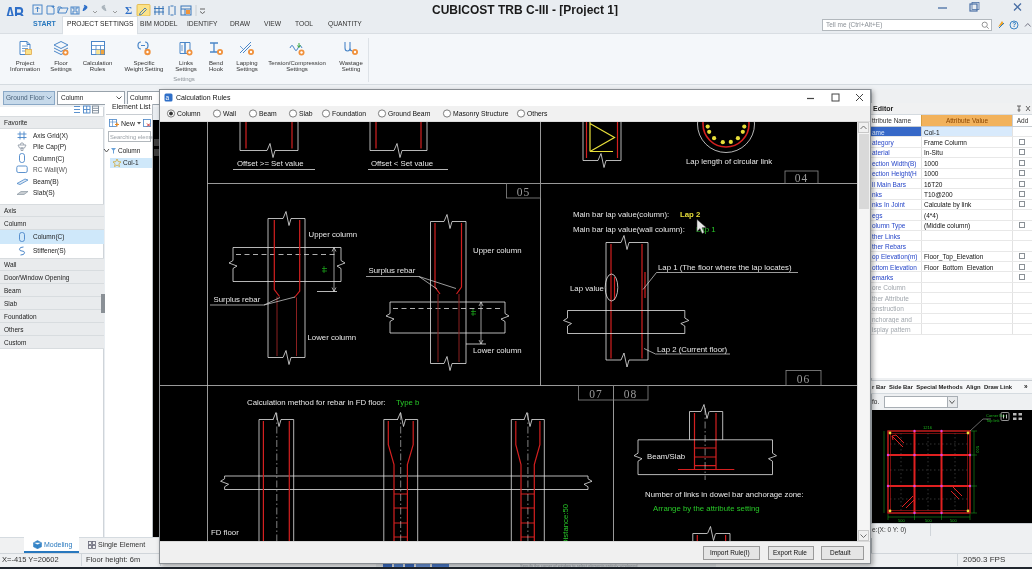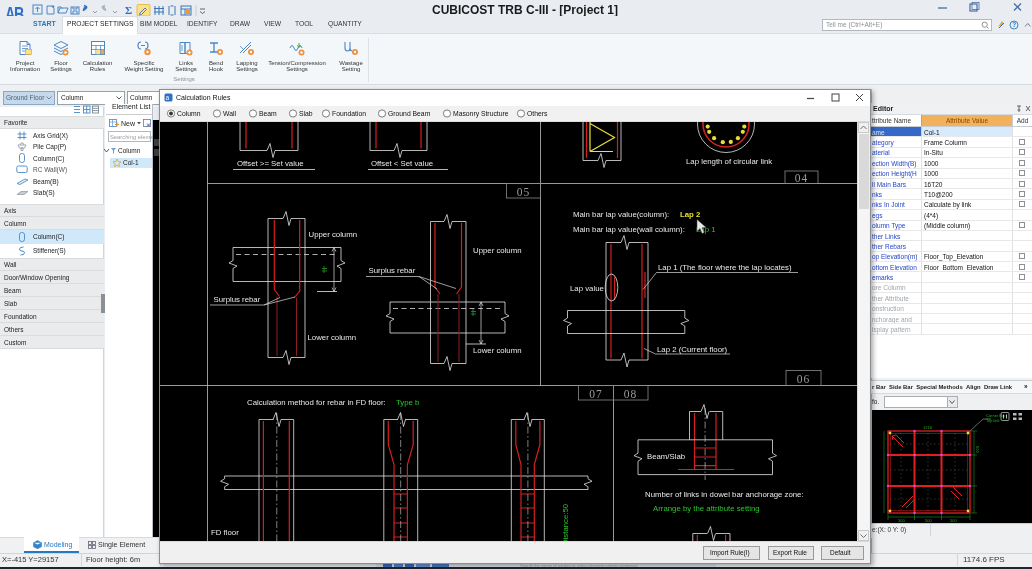--- a/index.html
+++ b/index.html
@@ -280,26 +280,26 @@
     <g fill="none" stroke="#667" stroke-width="0.8">
       <rect x="0.5" y="0.5" width="3" height="3"></rect>
       <rect x="4.5" y="0.5" width="3" height="3"></rect>
       <rect x="0.5" y="4.5" width="3" height="3"></rect>
       <rect x="4.5" y="4.5" width="3" height="3"></rect>
     </g>
   </svg>
 <div class="tx" style="left:98px;top:541px;font-size:7px;color:#333;">Single Element</div>
 
 <div class="abs" style="left:0;top:553px;width:1032px;height:16px;background:#eef0f2;border-top:1px solid #d0d5da;"></div>
-<div class="tx" style="left:2px;top:555px;font-size:7.5px;color:#333;">X=-415 Y=29157</div>
+<div class="tx" style="left:2px;top:555px;font-size:7.5px;color:#333;">X=-415 Y=20602</div>
 <div class="abs" style="left:81px;top:554px;width:1px;height:12px;background:#d0d5da;"></div>
 <div class="tx" style="left:86px;top:555px;font-size:7.5px;color:#333;">Floor height: 6m</div>
 <div class="abs" style="left:160px;top:554px;width:1px;height:12px;background:#d0d5da;"></div>
 <div class="abs" style="left:957px;top:554px;width:1px;height:12px;background:#d0d5da;"></div>
-<div class="tx" style="left:963px;top:555px;font-size:8px;color:#333;">1174.6 FPS</div>
+<div class="tx" style="left:963px;top:555px;font-size:8px;color:#333;">2050.3 FPS</div>
 
 <div class="abs" style="left:376px;top:563px;width:340px;height:4px;background:#dfe3e7;"></div>
 <div class="abs" style="left:383px;top:563px;width:9px;height:4px;background:#3a6bc0;"></div>
 <div class="abs" style="left:394px;top:563px;width:9px;height:4px;background:#5585d0;"></div>
 <div class="abs" style="left:405px;top:563px;width:9px;height:4px;background:#3a6bc0;"></div>
 <div class="abs" style="left:416px;top:563px;width:14px;height:4px;background:#6a93d6;"></div>
 <div class="abs" style="left:432px;top:563px;width:17px;height:4px;background:#4a79c8;"></div>
 <div class="tx" style="left:520px;top:563px;font-size:4px;color:#9aa0a6;">Specify the corner of window to select elements entirely windowed</div>
 <div class="abs" style="left:0;top:567px;width:1032px;height:2px;background:#20262e;"></div>
 

